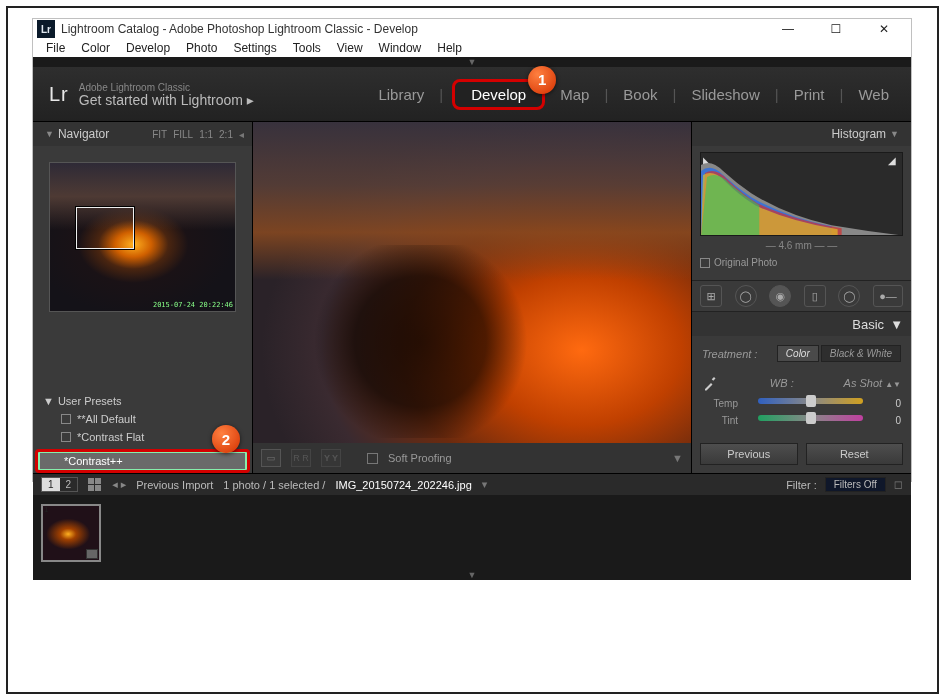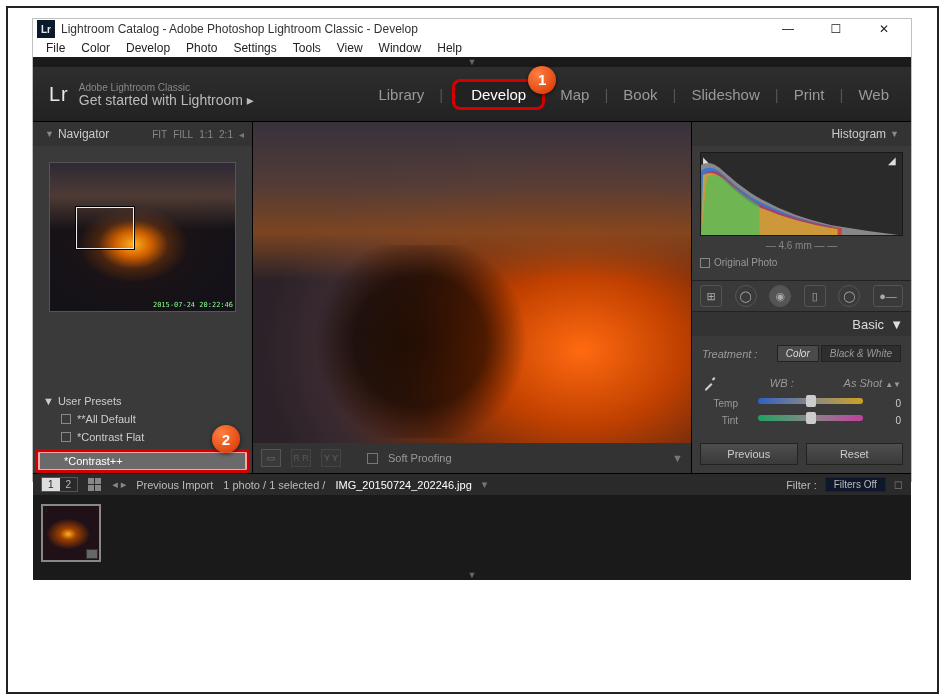--- a/index.html
+++ b/index.html
@@ -37,21 +37,21 @@
   .nav-thumb { margin: 16px; height: 150px; background: radial-gradient(ellipse 100px 70px at 45% 55%, #ffb020 0%, #d06000 18%, #4a2510 35%, #1a1216 55%, #141218 100%); position: relative; border: 1px solid #555; }
   .nav-thumb .sky2{position:absolute;inset:0 0 55% 0;background:linear-gradient(#2e2a36,#4e3a34,transparent);}
   .nav-thumb .crop { position: absolute; top: 44px; left: 26px; width: 58px; height: 42px; border: 1px solid #eee; box-shadow: 0 0 0 1px #000; }
   .nav-thumb .ts { position:absolute; bottom:2px; right:2px; font-size:7px; color:#8f8; font-family:monospace;}
   .spacer { flex: 1; }
   .presets { margin: 0 8px; }
   .presets .grp-hdr { font-size: 11px; color: #ccc; padding: 3px 2px; display: flex; align-items: center; gap: 4px; }
   .preset-item { font-size: 11px; color: #ccc; padding: 3px 0 3px 20px; display: flex; align-items: center; gap: 6px; }
   .preset-item .pi { width: 10px; height: 10px; border: 1px solid #888; display: inline-block; }
   .preset-sel-wrap { position: relative; margin-top: 3px; }
-  .preset-sel { border: 3px solid #d40000; border-radius: 4px; margin: 0 -6px; padding: 1px 2px; background:#fca5a5; }
+  .preset-sel { border: 3px solid #d40000; border-radius: 4px; margin: 0 -6px; padding: 1px 2px; background:#86efac; }
   .preset-sel .row { background: #6a6a6a; color: #fff; padding: 2px 0 2px 18px; display: flex; align-items: center; gap: 6px; font-size: 11px; }
   .copy-paste { display: flex; gap: 6px; padding: 8px; }
   .btn { flex: 1; height: 22px; background: linear-gradient(#4e4e4e,#3a3a3a); border: 1px solid #222; color: #ccc; font-size: 11px; display: flex; align-items: center; justify-content: center; }
   .hist-area { margin: 6px 8px; }
   .hist { height: 84px; background: #2a2a2a; border: 1px solid #1a1a1a; position: relative; overflow: hidden; }
   .hist .clip { position: absolute; top: 2px; width: 12px; height: 10px; color: #ddd; font-size: 10px; }
   .hist svg { position: absolute; inset: 0; }
   .hist-meta { font-size: 10px; color: #888; text-align: center; padding: 4px 0; }
   .orig { font-size: 10px; color: #999; display:flex; align-items:center; gap:4px; padding: 2px 0 6px;}
   .orig .cb { width:10px;height:10px;border:1px solid #888;}

